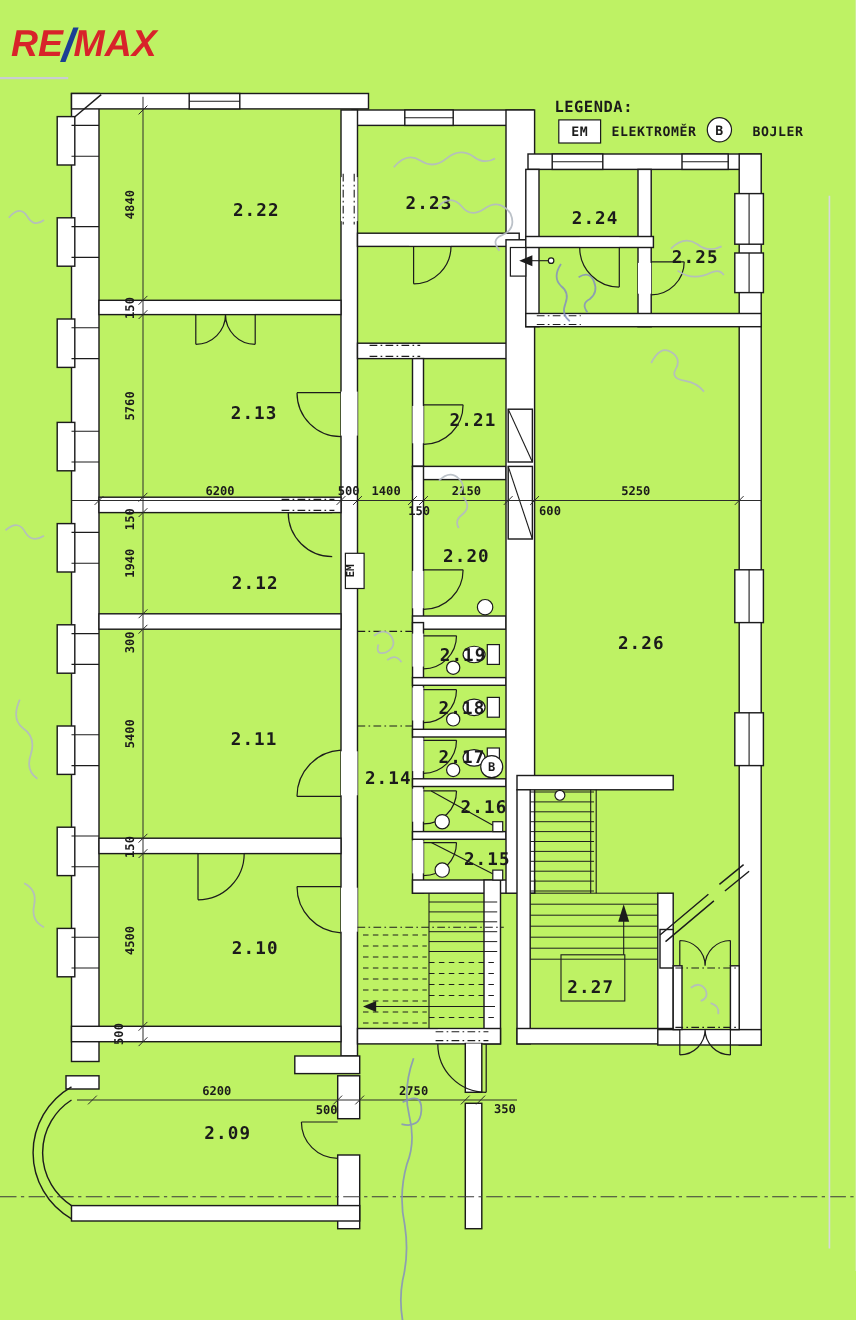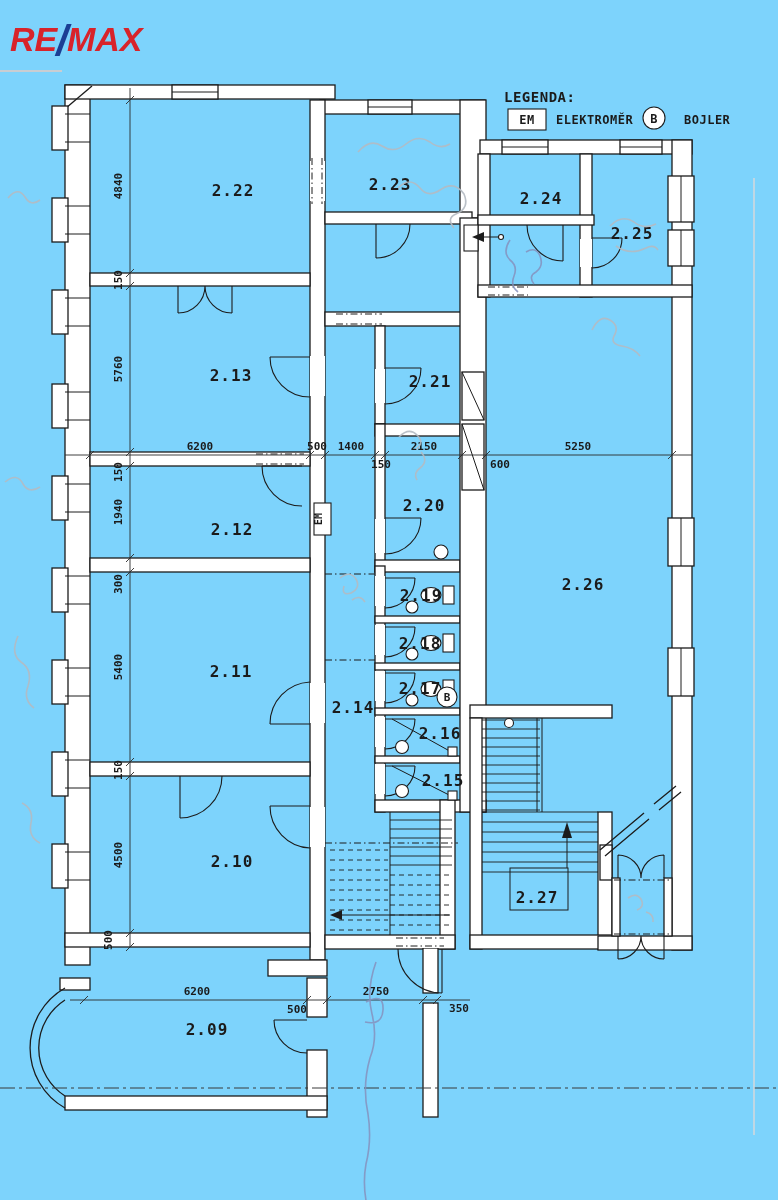--- a/index.html
+++ b/index.html
@@ -1,16 +1,16 @@
 <!DOCTYPE html>
 <html><head>
 <meta charset="utf-8">
 <style>
   html,body{margin:0;padding:0;background:#e8e8e8;}
-  .page{position:relative;width:778px;height:1200px;background:#7dd3fc;overflow:hidden;
+  .page{position:relative;width:778px;height:1200px;background:#bef264;overflow:hidden;
         font-family:"DejaVu Sans Mono", monospace;text-align:right;}
   .logo{position:absolute;left:10px;top:20px;font-family:"Liberation Sans",sans-serif;
         font-weight:bold;font-style:italic;font-size:34px;line-height:1;color:#d8232a;letter-spacing:0;}
   .logo-slash{color:#1b3f94;font-size:42px;vertical-align:-4px;margin:0 -1px;}
   .logo::after{content:'';position:absolute;left:-10px;bottom:-10px;width:62px;height:2px;background:#c9cdd2;}
   svg{position:absolute;left:0;top:0;}
   .w    {fill:#fff;stroke:#1c1c1c;stroke-width:1.3;}
   .gap  {fill:#fff;stroke:none;}
   .ln   {stroke:#1c1c1c;stroke-width:1.3;fill:none;}
   .thin {stroke:#1c1c1c;stroke-width:1;fill:none;}

